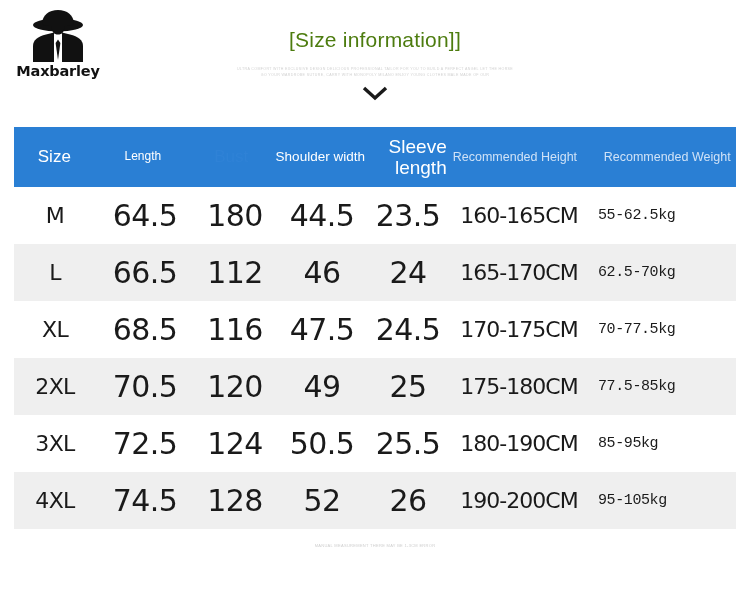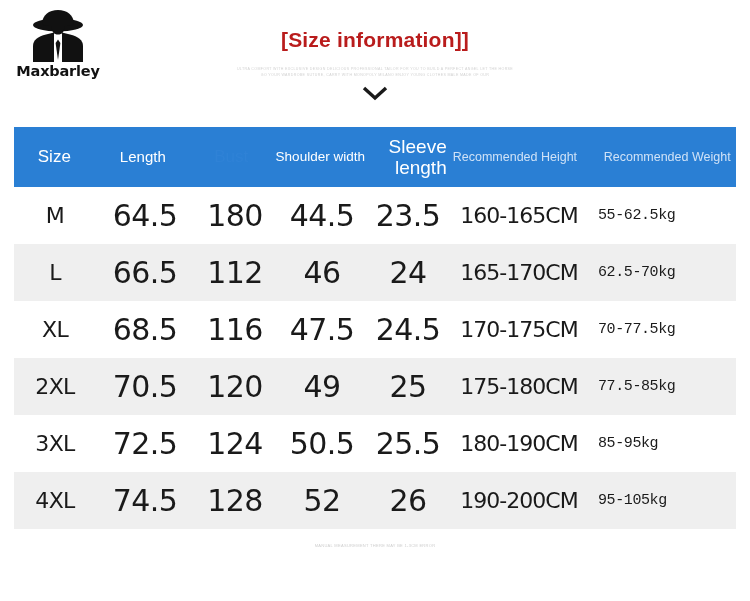--- a/index.html
+++ b/index.html
@@ -42,22 +42,22 @@
   
   .titleblock {
     position: absolute;
     left: 0;
     top: 28px;
     width: 750px;
     text-align: center;
   }
   .title {
     font-size: 21px;
-    color: #b91c1c;
-    font-weight: 700;
+    color: #4d7c0f;
+    font-weight: 400;
     letter-spacing: 0.2px;
   }
   .subtitle {
     margin-top: 14px;
     font-size: 3.6px;
     line-height: 1.75;
     color: #d2d2d2;
     letter-spacing: 0.35px;
     max-width: 300px;
     margin-left: auto;
@@ -102,21 +102,21 @@
   .c5 { width: 142px; text-align: center; }
   .c6 { width: 146px; text-align: left; padding-left: 8px; box-sizing: border-box; }
 
   .row.header .cell {
     color: #ffffff;
     font-size: 15px;
     line-height: 1.12;
     font-weight: 400;
   }
   .row.header .c0 { font-size: 17px; }
-  .row.header .c1 { font-size: 15px; }
+  .row.header .c1 { font-size: 12px; }
   
   .row.header .c2 { color: #2f82d6; font-size: 17px; }
   .row.header .c3 { font-size: 13.5px; text-align: left; padding-left: 4px; }
   .row.header .c4 { font-size: 19px; text-align: right; padding-left: 2px; }
   .row.header .c5 { font-size: 12.5px; text-align: left; padding-left: 6px; color: #cfe2f7; }
   .row.header .c6 { font-size: 12.5px; text-align: center; padding-left: 6px; color: #cfe2f7; }
 
   .row.data .cell {
     color: #1a1a1a;
     font-family: "DejaVu Sans", sans-serif;

